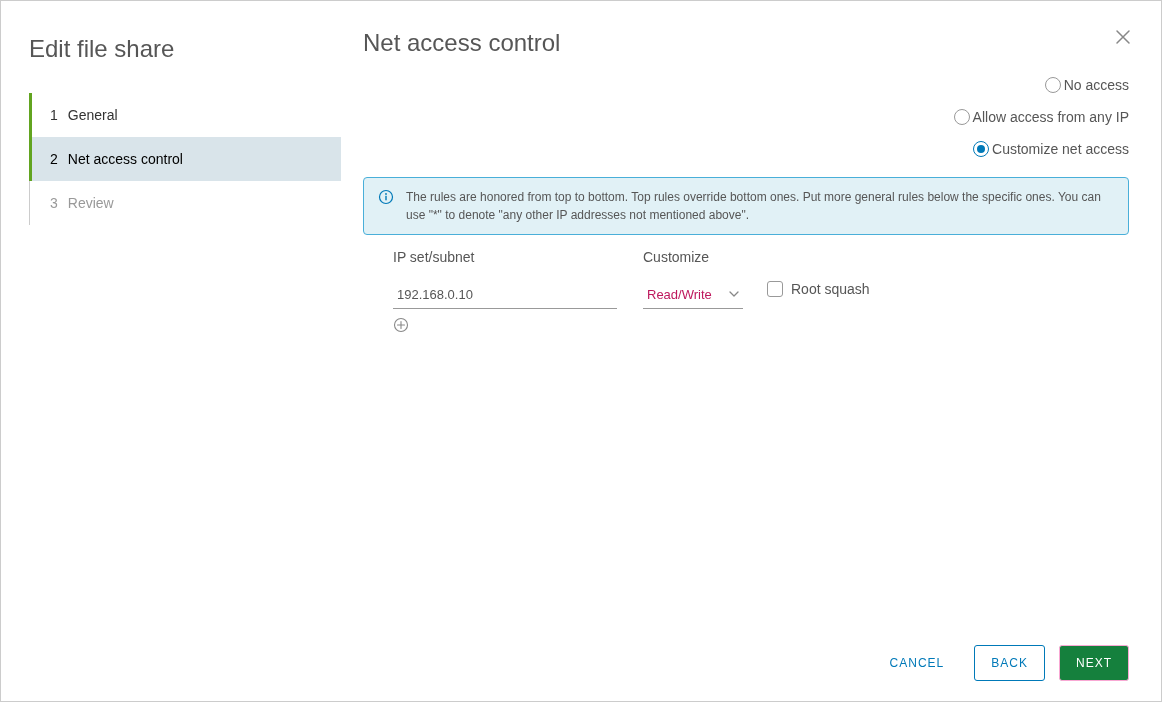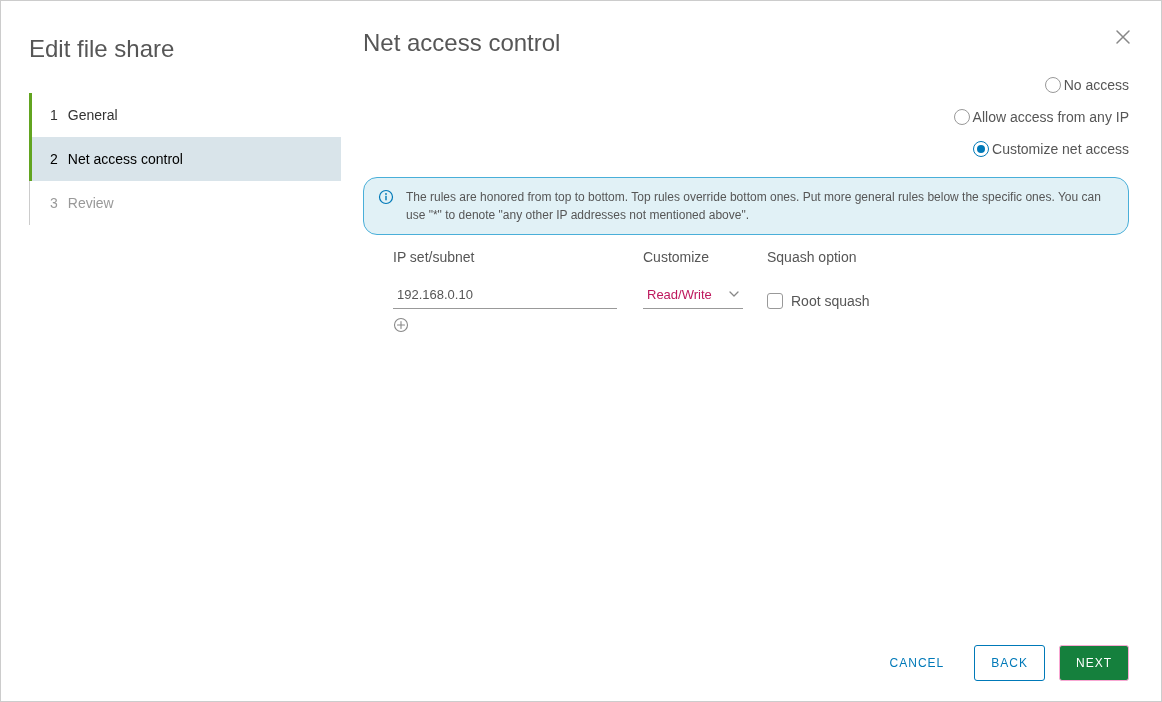--- a/index.html
+++ b/index.html
@@ -87,41 +87,41 @@
   .radio-item.selected .radio-circle {
     border-color: #0079b8;
   }
   .radio-item.selected .radio-circle::after {
     content: ""; width: 8px; height: 8px; border-radius: 50%; background: #0079b8;
   }
 
   .info-box {
     border: 1px solid #49afd9;
     background: #e1f1f6;
-    border-radius: 14px;
+    border-radius: 4px;
     padding: 10px 14px;
     display: flex;
     gap: 12px;
     font-size: 12px;
     color: #565656;
     line-height: 1.5;
   }
   .info-icon {
     flex: 0 0 auto;
     margin-top: 1px;
     color: #0079b8;
   }
 
   .rules-table { margin-top: 14px; padding-left: 30px; }
   .rules-header { display: flex; font-size: 14px; color: #565656; margin-bottom: 16px; }
   .col-ip { width: 250px; }
   .col-perm { width: 124px; }
   .col-squash { flex: 1; }
 
-  .rules-row { display: flex; align-items: flex-end; margin-bottom: 6px; }
+  .rules-row { display: flex; align-items: flex-start; margin-bottom: 6px; }
   .ip-input {
     width: 224px;
     border: none;
     border-bottom: 1px solid #999;
     font-size: 13px;
     padding: 6px 4px;
     outline: none;
     color: #565656;
   }
   .perm-select {
@@ -228,21 +228,20 @@
               <rect x="7.3" y="6.8" width="1.4" height="4.5" fill="currentColor"></rect>
             </svg>
         </span>
         <span>The rules are honored from top to bottom. Top rules override bottom ones. Put more general rules below the specific ones. You can use "*" to denote "any other IP addresses not mentioned above".</span>
       </div>
 
       <div class="rules-table">
         <div class="rules-header">
           <div class="col-ip">IP set/subnet</div>
           <div class="col-perm">Customize</div>
-          <div class="col-squash">Squash option</div>
         </div>
 
         <div class="rules-row">
           <div class="col-ip">
             <input class="ip-input" type="text" value="192.168.0.10" style="">
           </div>
           <div class="col-perm">
             <div class="perm-select">
               <span>Read/Write</span>
               <span class="chev">

